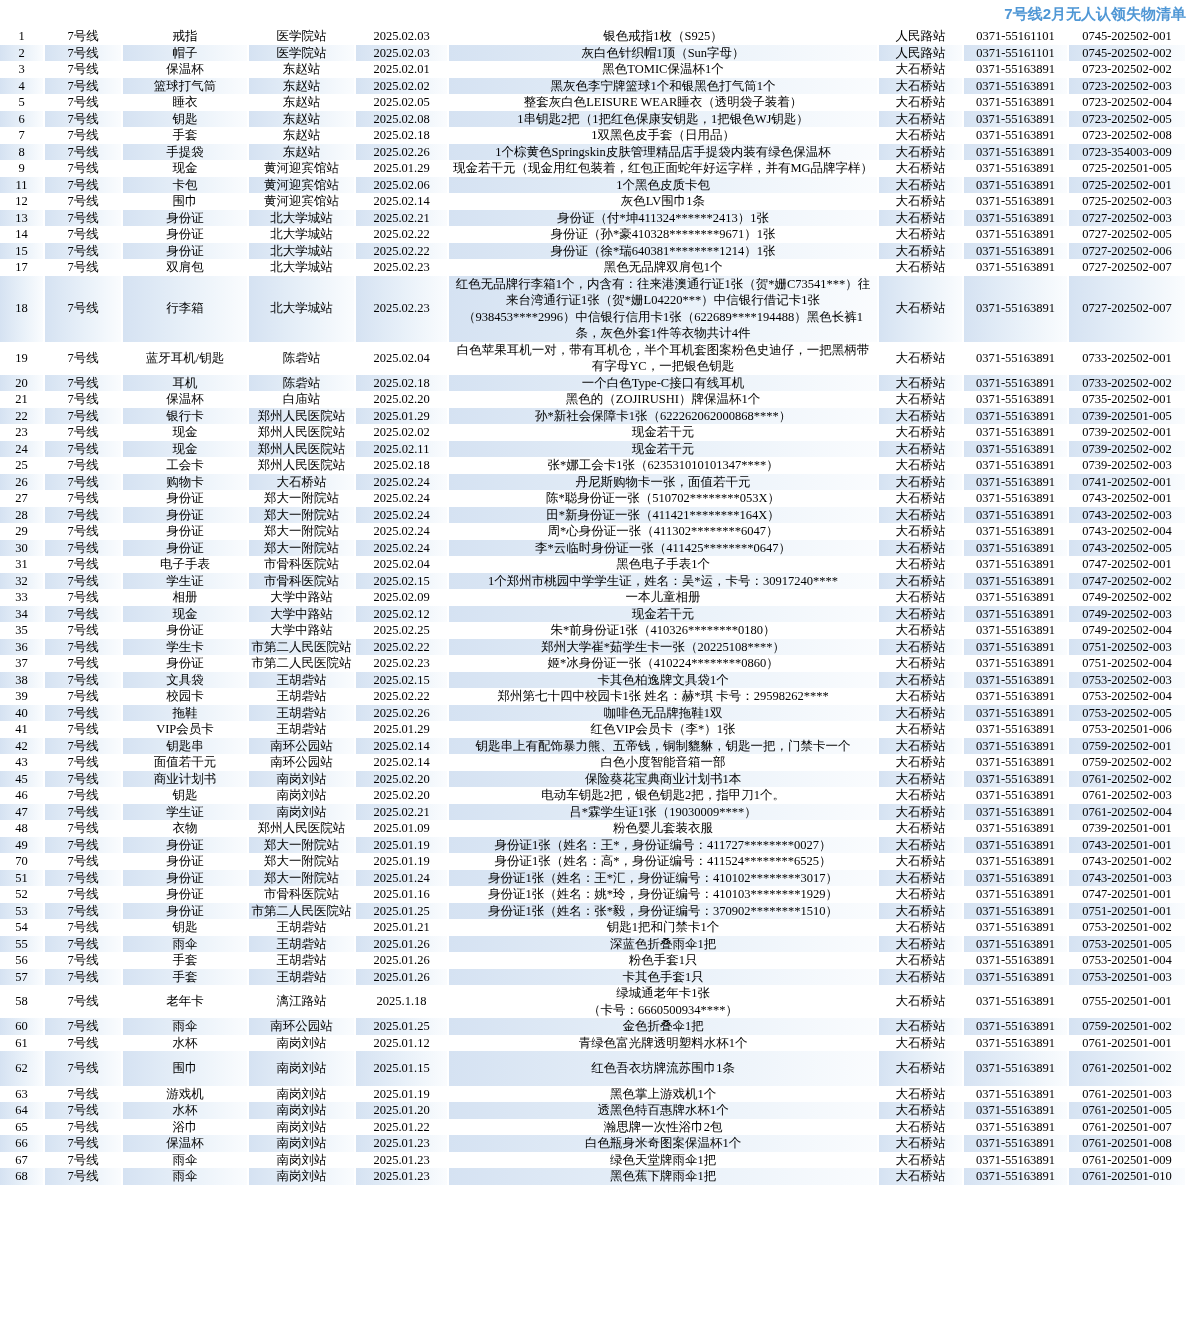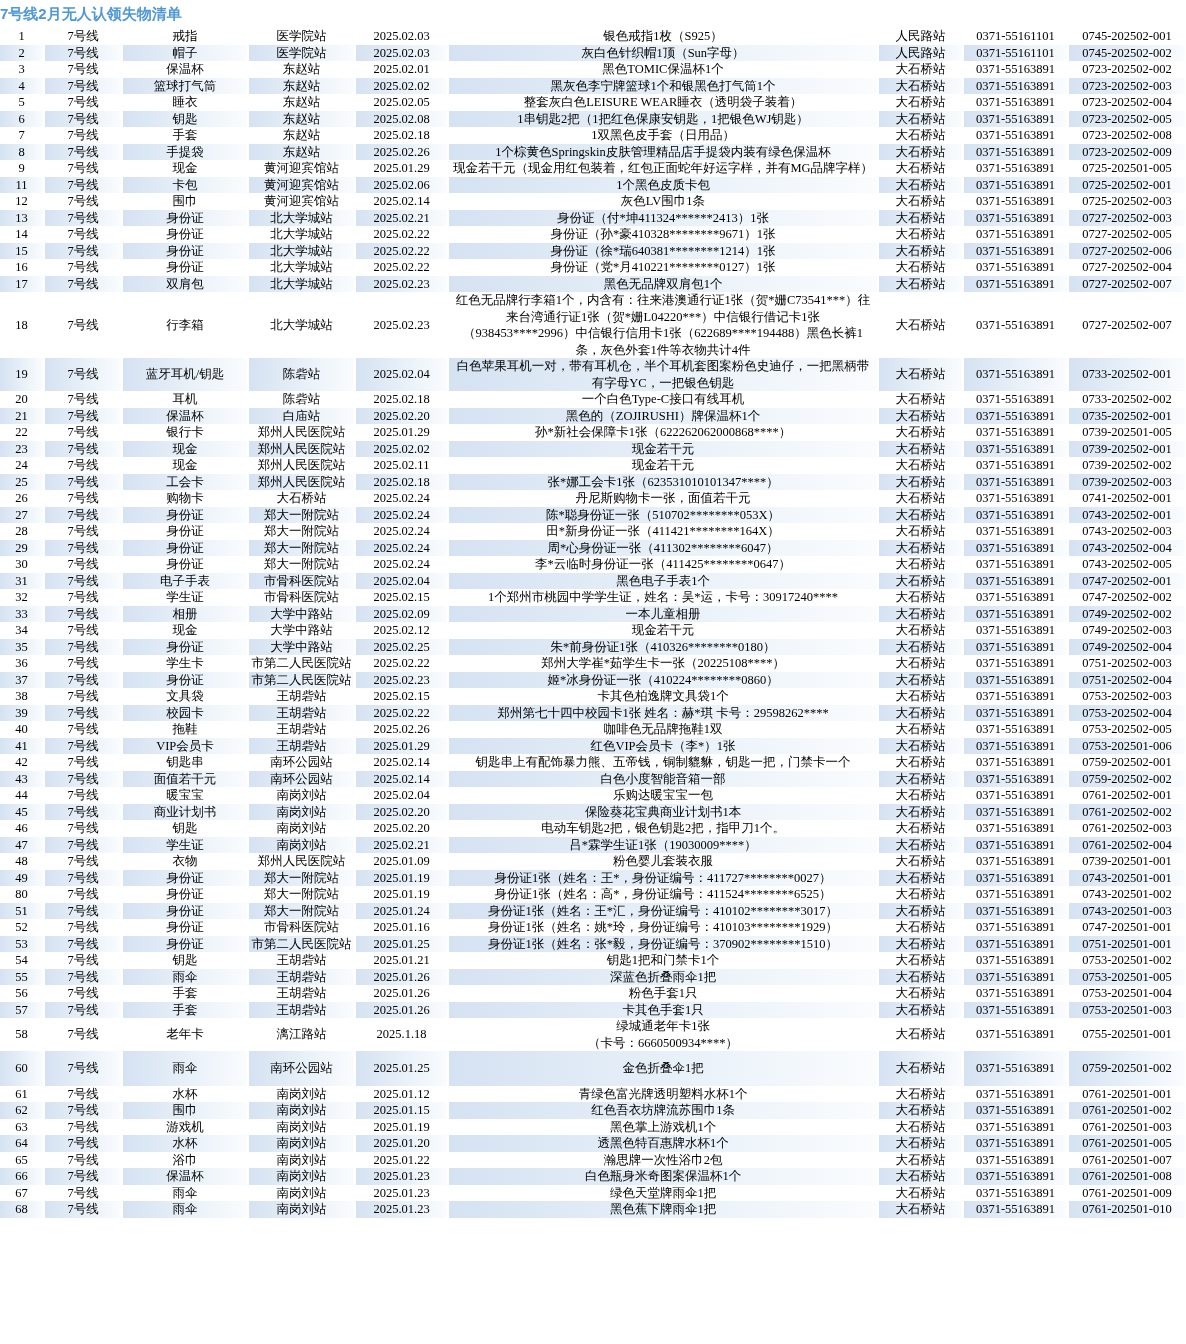--- a/index.html
+++ b/index.html
@@ -1,18 +1,18 @@
 <!DOCTYPE html>
 <html><head>
 <meta charset="utf-8">
 <style>
   html,body{margin:0;padding:0;background:#fff;}
   body{width:1186px;font-family:"Liberation Serif","DejaVu Serif",serif;color:#000;}
-  .title{height:28px;line-height:28px;text-align:left;font-family:"Liberation Sans","DejaVu Sans",sans-serif;
-         font-weight:bold;font-size:15px;color:#4f97d5;}
+  .title{height:28px;line-height:28px;text-align:right;font-family:"Liberation Sans","DejaVu Sans",sans-serif;
+         font-weight:bold;font-size:15px;color:#4f97d5;margin-left:36px;}
   table{border-collapse:collapse;table-layout:fixed;width:1186px;}
   col.c0{width:44px;}  col.c1{width:78px;}  col.c2{width:126px;}
   col.c3{width:107px;} col.c4{width:93px;}  col.c5{width:430px;}
   col.c6{width:85px;}  col.c7{width:105px;} col.c8{width:118px;}
   td{padding:0 2px;line-height:16.5px;font-size:12.5px;text-align:center;vertical-align:middle;
      overflow:hidden;border-right:2px solid #fff;}
   td.c5{white-space:pre-line;}
   tbody tr:nth-child(even) td{background:linear-gradient(90deg,#d5e2f2 0%,#e9f1f9 55%,#fafcfe 100%);}
   tbody tr:nth-child(58) td{padding-top:9px;padding-bottom:9px;}
 </style>
@@ -113,21 +113,21 @@
       </tr>
       <tr>
         <td class="c0">8</td>
         <td class="c1">7号线</td>
         <td class="c2">手提袋</td>
         <td class="c3">东赵站</td>
         <td class="c4">2025.02.26</td>
         <td class="c5">1个棕黄色Springskin皮肤管理精品店手提袋内装有绿色保温杯</td>
         <td class="c6">大石桥站</td>
         <td class="c7">0371-55163891</td>
-        <td class="c8">0723-202502-009</td>
+        <td class="c8">0723-354003-009</td>
       </tr>
       <tr>
         <td class="c0">9</td>
         <td class="c1">7号线</td>
         <td class="c2">现金</td>
         <td class="c3">黄河迎宾馆站</td>
         <td class="c4">2025.01.29</td>
         <td class="c5">现金若干元（现金用红包装着，红包正面蛇年好运字样，并有MG品牌字样）</td>
         <td class="c6">大石桥站</td>
         <td class="c7">0371-55163891</td>
@@ -182,31 +182,20 @@
         <td class="c1">7号线</td>
         <td class="c2">身份证</td>
         <td class="c3">北大学城站</td>
         <td class="c4">2025.02.22</td>
         <td class="c5">身份证（徐*瑞640381********1214）1张</td>
         <td class="c6">大石桥站</td>
         <td class="c7">0371-55163891</td>
         <td class="c8">0727-202502-006</td>
       </tr>
       <tr>
-        <td class="c0">16</td>
-        <td class="c1">7号线</td>
-        <td class="c2">身份证</td>
-        <td class="c3">北大学城站</td>
-        <td class="c4">2025.02.22</td>
-        <td class="c5">身份证（党*月410221********0127）1张</td>
-        <td class="c6">大石桥站</td>
-        <td class="c7">0371-55163891</td>
-        <td class="c8">0727-202502-004</td>
-      </tr>
-      <tr>
         <td class="c0">17</td>
         <td class="c1">7号线</td>
         <td class="c2">双肩包</td>
         <td class="c3">北大学城站</td>
         <td class="c4">2025.02.23</td>
         <td class="c5">黑色无品牌双肩包1个</td>
         <td class="c6">大石桥站</td>
         <td class="c7">0371-55163891</td>
         <td class="c8">0727-202502-007</td>
       </tr>
@@ -490,31 +479,20 @@
         <td class="c1">7号线</td>
         <td class="c2">面值若干元</td>
         <td class="c3">南环公园站</td>
         <td class="c4">2025.02.14</td>
         <td class="c5">白色小度智能音箱一部</td>
         <td class="c6">大石桥站</td>
         <td class="c7">0371-55163891</td>
         <td class="c8">0759-202502-002</td>
       </tr>
       <tr>
-        <td class="c0">44</td>
-        <td class="c1">7号线</td>
-        <td class="c2">暖宝宝</td>
-        <td class="c3">南岗刘站</td>
-        <td class="c4">2025.02.04</td>
-        <td class="c5">乐购达暖宝宝一包</td>
-        <td class="c6">大石桥站</td>
-        <td class="c7">0371-55163891</td>
-        <td class="c8">0761-202502-001</td>
-      </tr>
-      <tr>
         <td class="c0">45</td>
         <td class="c1">7号线</td>
         <td class="c2">商业计划书</td>
         <td class="c3">南岗刘站</td>
         <td class="c4">2025.02.20</td>
         <td class="c5">保险葵花宝典商业计划书1本</td>
         <td class="c6">大石桥站</td>
         <td class="c7">0371-55163891</td>
         <td class="c8">0761-202502-002</td>
       </tr>
@@ -556,21 +534,21 @@
         <td class="c1">7号线</td>
         <td class="c2">身份证</td>
         <td class="c3">郑大一附院站</td>
         <td class="c4">2025.01.19</td>
         <td class="c5">身份证1张（姓名：王*，身份证编号：411727********0027）</td>
         <td class="c6">大石桥站</td>
         <td class="c7">0371-55163891</td>
         <td class="c8">0743-202501-001</td>
       </tr>
       <tr>
-        <td class="c0">80</td>
+        <td class="c0">70</td>
         <td class="c1">7号线</td>
         <td class="c2">身份证</td>
         <td class="c3">郑大一附院站</td>
         <td class="c4">2025.01.19</td>
         <td class="c5">身份证1张（姓名：高*，身份证编号：411524********6525）</td>
         <td class="c6">大石桥站</td>
         <td class="c7">0371-55163891</td>
         <td class="c8">0743-202501-002</td>
       </tr>
       <tr>

